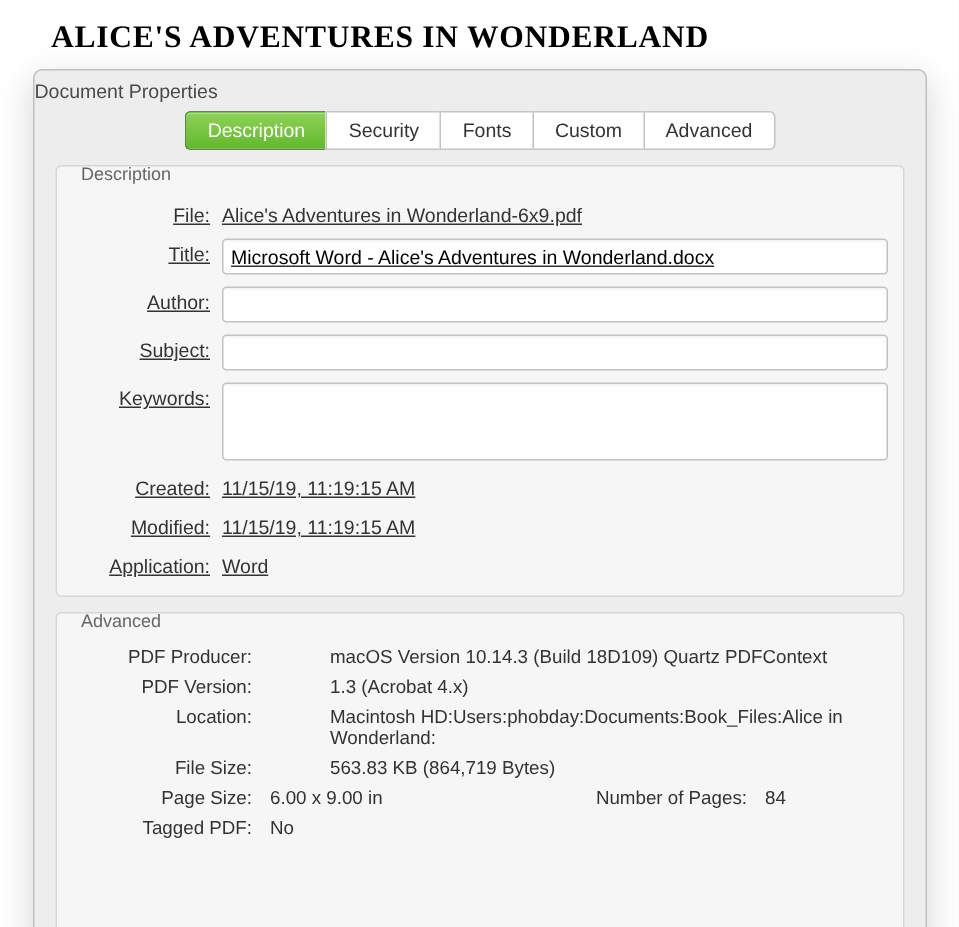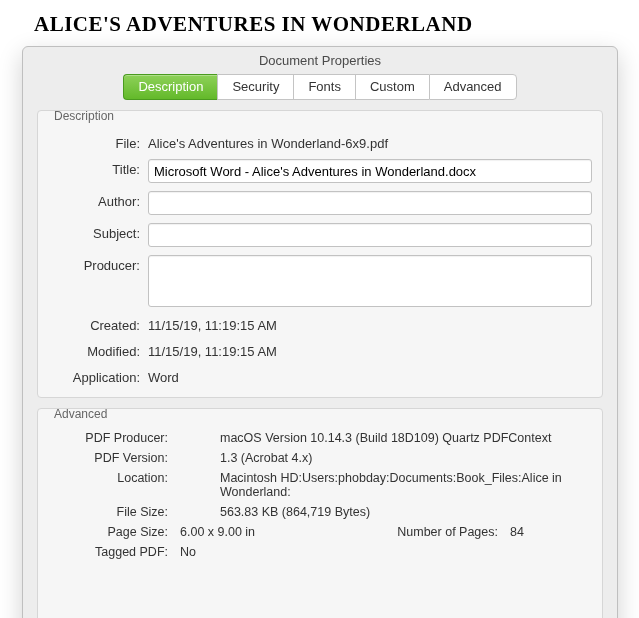--- a/index.html
+++ b/index.html
@@ -26,21 +26,20 @@
     position: absolute;
     left: 22px;
     top: 46px;
     width: 594px;
     background: #ededed;
     border: 1px solid #bfbfbf;
     border-radius: 6px;
     box-shadow: 0 8px 24px rgba(0,0,0,0.18);
   }
   .dialog-title {
-    text-align: center;
     font-size: 13px;
     color: #4a4a4a;
     padding: 6px 0 6px;
   }
   .tabbar {
     display: flex;
     justify-content: center;
     gap: 0;
     padding: 0 0 4px 0;
   }
@@ -74,20 +73,21 @@
     position: absolute;
     top: -2px;
     left: 12px;
     background: transparent;
     font-size: 12px;
     color: #666;
     padding: 0 4px;
   }
   .fields {
     margin-top: 14px;
+    text-decoration: underline;
   }
   .row {
     display: flex;
     align-items: flex-start;
     margin-bottom: 8px;
   }
   .row .label {
     width: 92px;
     text-align: right;
     padding-right: 8px;
@@ -199,21 +199,21 @@
       </div>
       <div class="row">
         <div class="label">Author:</div>
         <input type="text" value="" style="">
       </div>
       <div class="row">
         <div class="label">Subject:</div>
         <input type="text" value="" style="">
       </div>
       <div class="row">
-        <div class="label">Producer:</div>
+        <div class="label">Keywords:</div>
         <textarea style=""></textarea>
       </div>
       <div class="row">
         <div class="label">Created:</div>
         <div class="value">11/15/19, 11:19:15 AM</div>
       </div>
       <div class="row">
         <div class="label">Modified:</div>
         <div class="value">11/15/19, 11:19:15 AM</div>
       </div>

